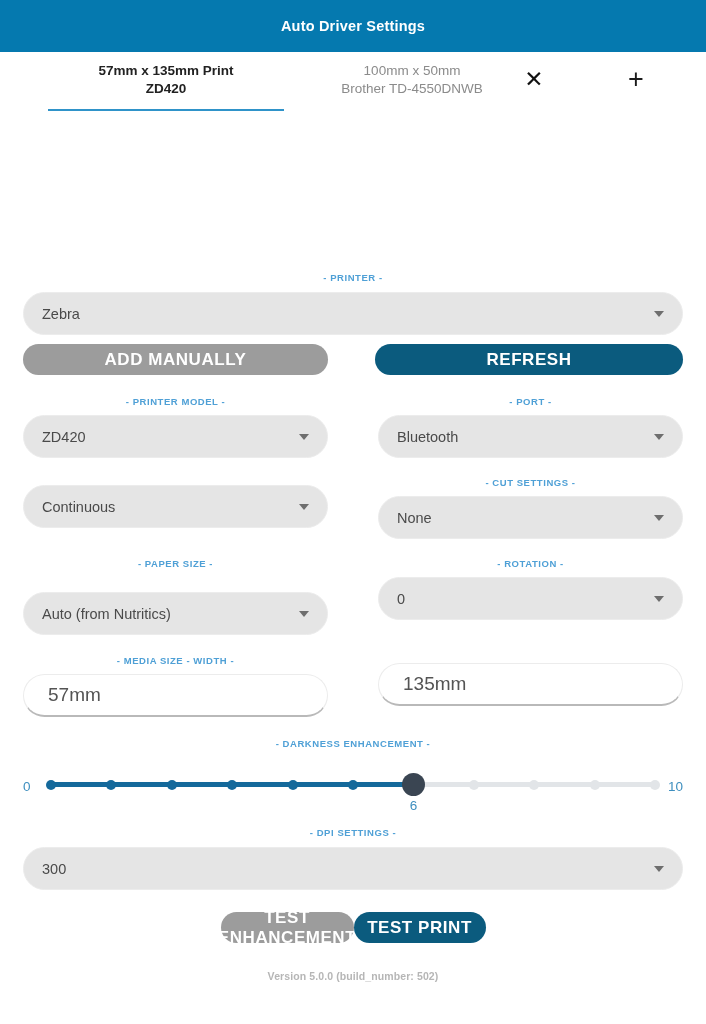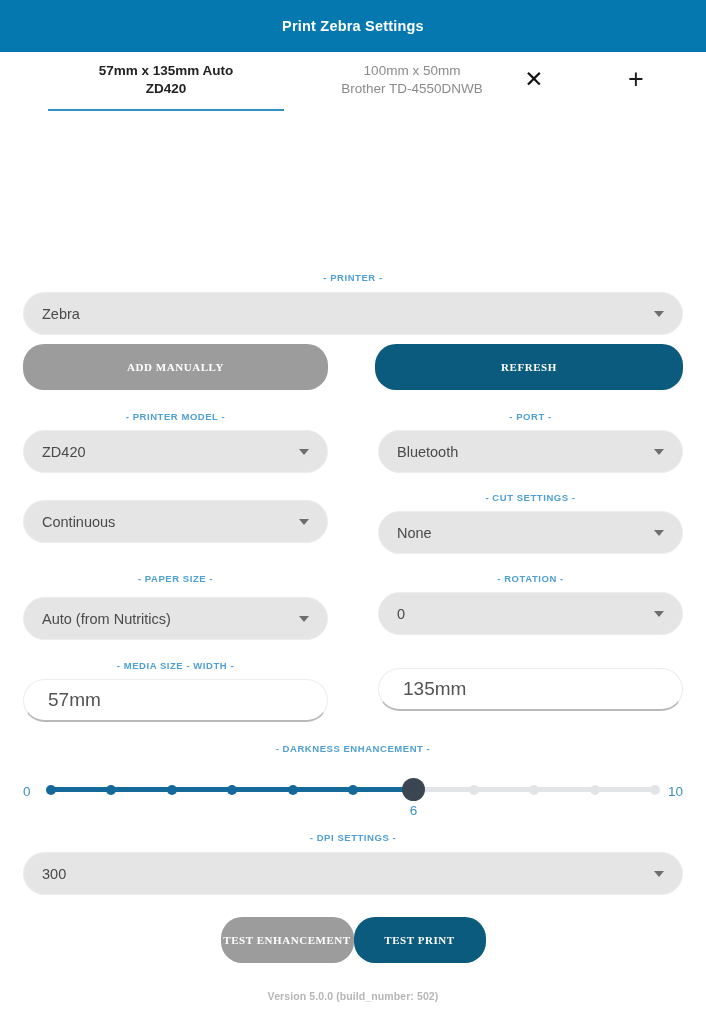--- a/index.html
+++ b/index.html
@@ -180,29 +180,29 @@
     font-size: 19px;
   }
 
   
   .btn-row {
     display: flex;
     justify-content: space-between;
     margin-top: 9px;
   }
   .btn {
-    height: 46px;
+    height: 31px;
     border: none;
     border-radius: 21px;
     color: #ffffff;
-    font-size: 11px;
+    font-size: 17px;
     font-weight: bold;
     letter-spacing: 0.55px;
     cursor: pointer;
-    font-family: Liberation Serif, serif;
+    font-family: Liberation Sans, sans-serif;
     display: flex;
     align-items: center;
     justify-content: center;
   }
   .btn-grey  { background: #9c9c9c; }
   .btn-blue  { background: #0b5b7e; }
   .btn-wide-left  { width: 305px; }
   .btn-wide-right { width: 308px; }
 
   
@@ -289,27 +289,27 @@
     letter-spacing: 0.1px;
     margin-top: 27px;
   }
 </style>
 </head>
 <body>
 
 <div id="app">
 
   <div class="titlebar">
-    <span class="titlebar-text">Print Zebra Settings</span>
+    <span class="titlebar-text">Auto Driver Settings</span>
   </div>
 
   <div class="tabstrip">
 
     <div class="tab tab-active">
-      <span class="tab-line1">57mm x 135mm Auto</span>
+      <span class="tab-line1">57mm x 135mm Print</span>
       <span class="tab-line2">ZD420</span>
       <span class="tab-underline"></span>
     </div>
 
     <div class="tab tab-inactive">
       <span class="tab-line1">100mm x 50mm</span>
       <span class="tab-line2">Brother TD-4550DNWB</span>
     </div>
 
     <div class="tab-close">
@@ -366,21 +366,21 @@
         <div class="pill-select" style="margin-top:8px;">
           <span class="value">None</span>
           <span class="caret"></span>
         </div>
       </div>
     </div>
 
     <div class="two-col" style="margin-top:19px;">
       <div class="col">
         <div class="section-label">- PAPER SIZE -</div>
-        <div class="pill-select" style="margin-top:13px;">
+        <div class="pill-select" style="margin-top:23px;">
           <span class="value">Auto (from Nutritics)</span>
           <span class="caret"></span>
         </div>
       </div>
       <div class="col">
         <div class="section-label">- ROTATION -</div>
         <div class="pill-select" style="margin-top:8px;">
           <span class="value">0</span>
           <span class="caret"></span>
         </div>

